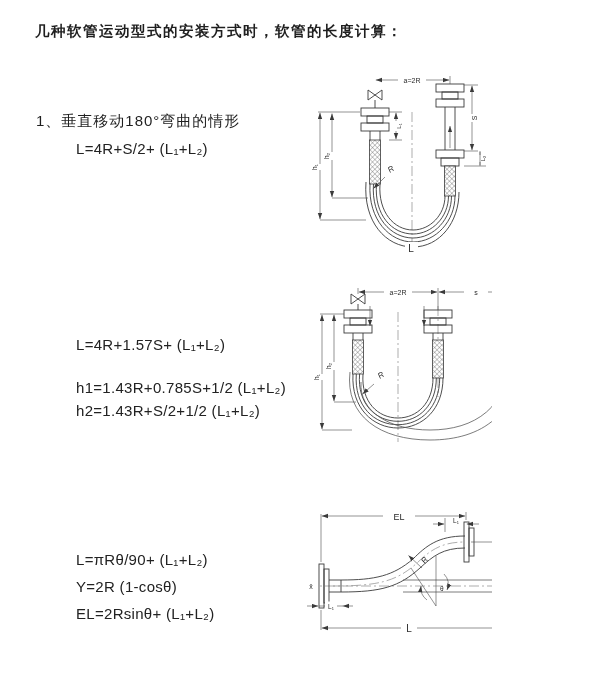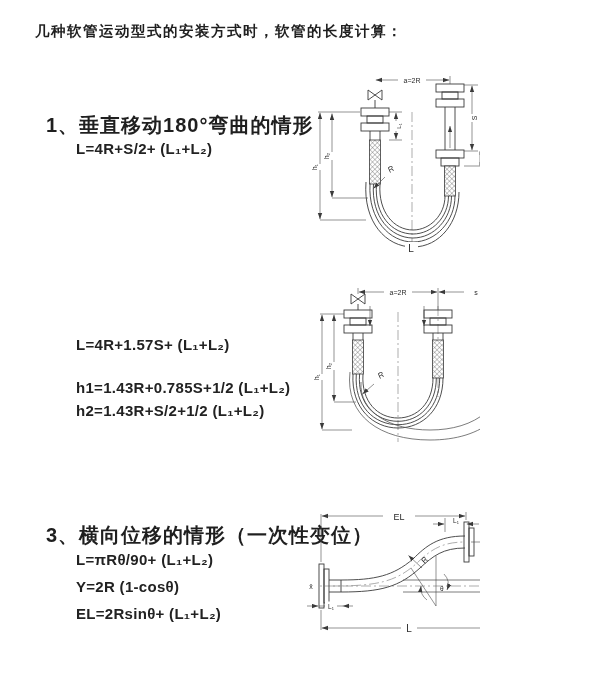--- a/index.html
+++ b/index.html
@@ -1,22 +1,22 @@
 <!DOCTYPE html>
 <html><head>
 <meta charset="utf-8">
 <style>
   html,body{margin:0;padding:0;background:#ffffff;}
   .page{
     position:relative;width:480px;height:675px;background:#ffffff;overflow:hidden;
-    font-family:"Liberation Sans","DejaVu Sans",sans-serif;color:#222;
+    font-family:"Liberation Sans","DejaVu Sans",sans-serif;color:#222;padding-left:12px;
   }
   .title{position:absolute;left:35px;top:22px;font-size:14.5px;font-weight:bold;letter-spacing:1.5px;color:#1f1f1f;}
-  .heading{position:absolute;left:46px;font-size:20px;font-weight:bold;letter-spacing:1px;color:#1f1f1f;white-space:nowrap;}
-  .formula{position:absolute;left:76px;font-size:15px;font-weight:700;letter-spacing:.3px;color:#222;white-space:nowrap;}
+  .heading{position:absolute;left:36px;font-size:15px;font-weight:normal;letter-spacing:1px;color:#1f1f1f;white-space:nowrap;}
+  .formula{position:absolute;left:76px;font-size:15px;font-weight:400;letter-spacing:.3px;color:#222;white-space:nowrap;}
   .diag{position:absolute;}
   .diag text{fill:#2a2a2a;font-family:"Liberation Sans","DejaVu Sans",sans-serif;}
   .drawline{stroke:#3a3a3a;stroke-width:.9;fill:none;}
   .thin{stroke:#4a4a4a;stroke-width:.6;fill:none;}
   .ghost{stroke:#5a5a5a;stroke-width:.8;fill:none;}
   .cdash{stroke:#8a8a8a;stroke-width:.7;fill:none;stroke-dasharray:10 3 2 3;}
 </style>
 </head>
 <body>
 
@@ -24,21 +24,20 @@
 
   <div class="title">几种软管运动型式的安装方式时，软管的长度计算：</div>
 
   <div class="heading" style="top:112px">1、垂直移动180°弯曲的情形</div>
   <div class="formula" style="top:140px">L=4R+S/2+ (L₁+L₂)</div>
 
   <div class="formula" style="top:336px">L=4R+1.57S+ (L₁+L₂)</div>
   <div class="formula" style="top:379px">h1=1.43R+0.785S+1/2 (L₁+L₂)</div>
   <div class="formula" style="top:402px">h2=1.43R+S/2+1/2 (L₁+L₂)</div>
 
-  <div class="heading" style="top:522px">3、横向位移的情形（一次性变位）</div>
   <div class="formula" style="top:551px">L=πRθ/90+ (L₁+L₂)</div>
   <div class="formula" style="top:578px">Y=2R (1-cosθ)</div>
   <div class="formula" style="top:605px">EL=2Rsinθ+ (L₁+L₂)</div>
 
   <svg class="diag" style="left:310px;top:70px" width="280" height="185" viewBox="0 0 280 185">
     <defs>
       <marker id="aE1" markerWidth="8" markerHeight="6" refX="6.3" refY="2.5" orient="auto" markerUnits="userSpaceOnUse">
         <path d="M0,0.3 L6.3,2.5 L0,4.7 Z" fill="#3a3a3a"></path>
       </marker>
       <pattern id="br1" width="3.4" height="3.4" patternUnits="userSpaceOnUse" patternTransform="rotate(45)">

